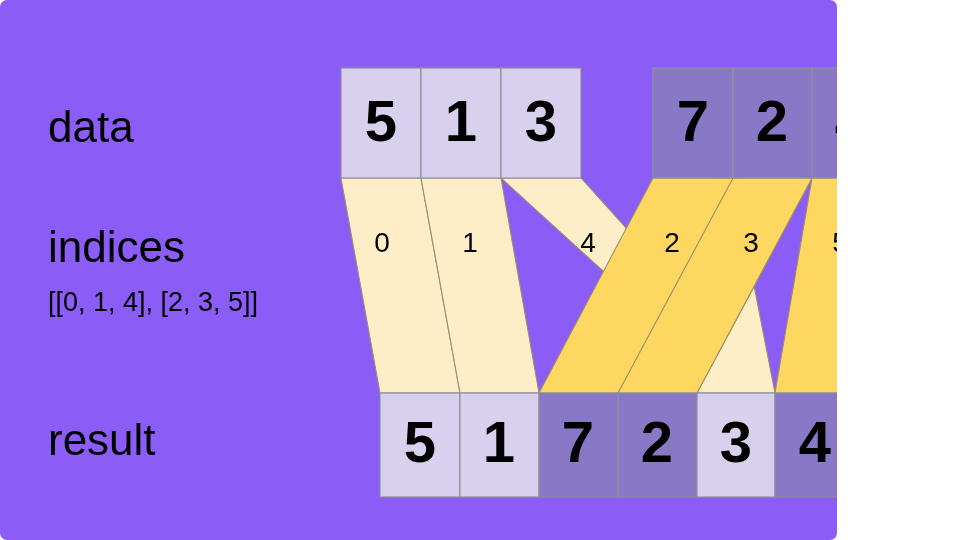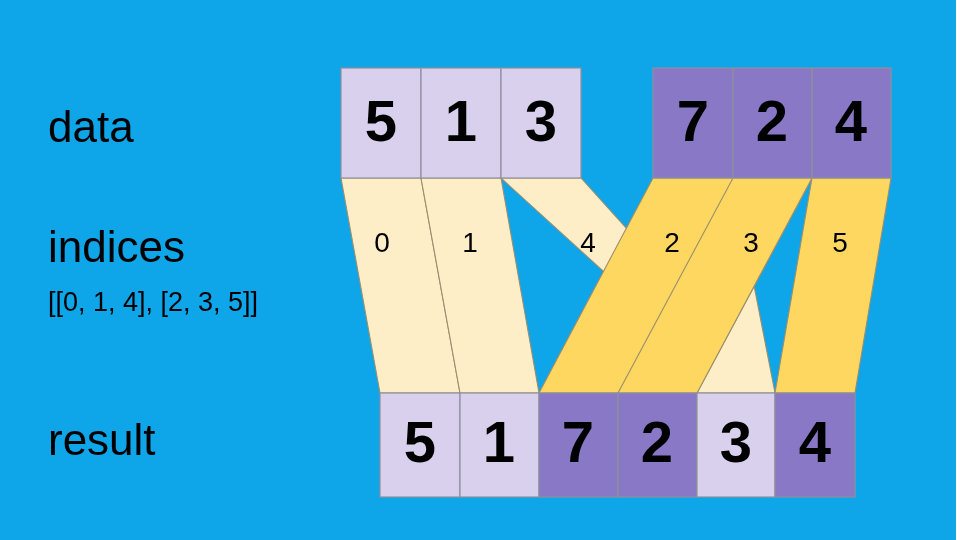--- a/index.html
+++ b/index.html
@@ -3,25 +3,26 @@
 <meta charset="utf-8">
 <title>take_along_axis diagram</title>
 <style>
   html, body {
     margin: 0;
     padding: 0;
     background: #ffffff;
   }
   #stage {
     position: relative;
-    width: 956px;
+    width: 837px;
     height: 540px;
-    background: #0ea5e9;
+    background: #8b5cf6;
     overflow: hidden;
     font-family: "Liberation Sans", sans-serif;
+    border-radius: 7px;
   }
   #diagram-svg {
     position: absolute;
     left: 0;
     top: 0;
     width: 960px;
     height: 540px;
     display: block;
   }
   .row-label {

